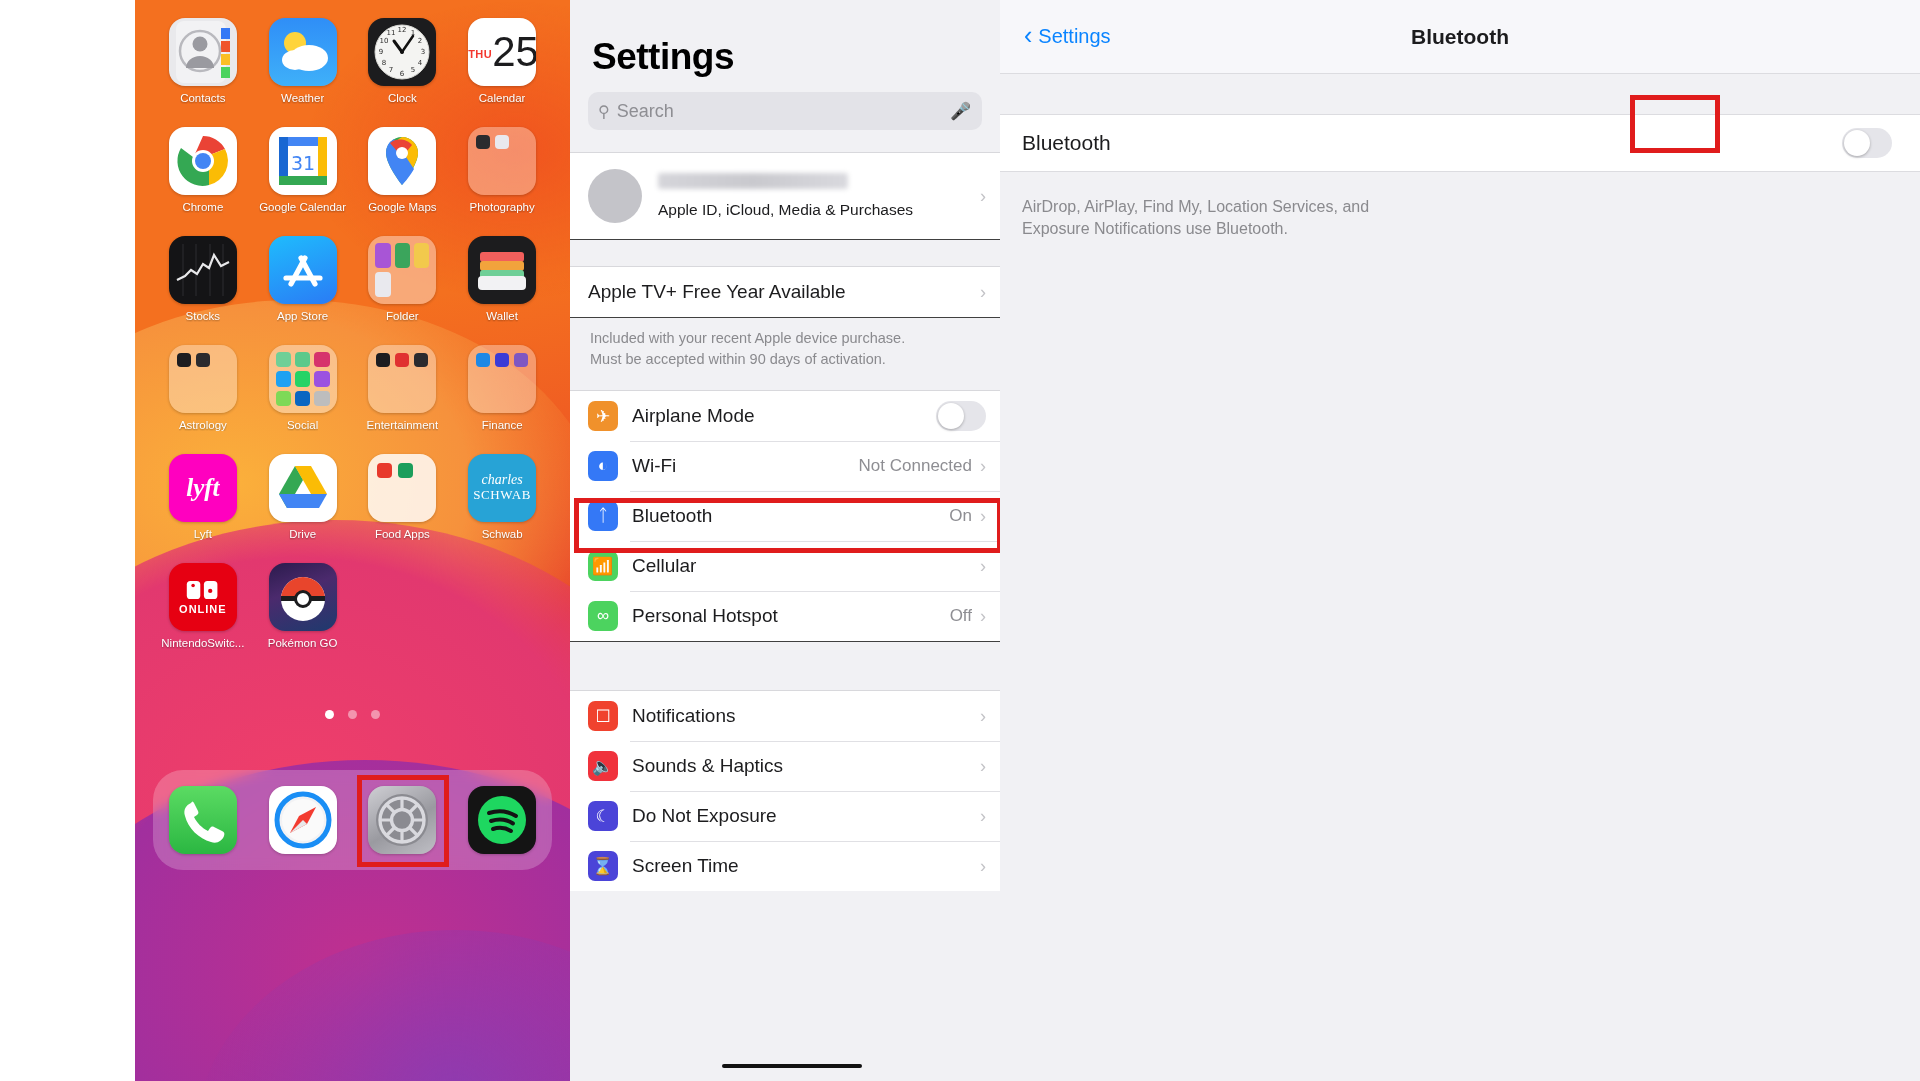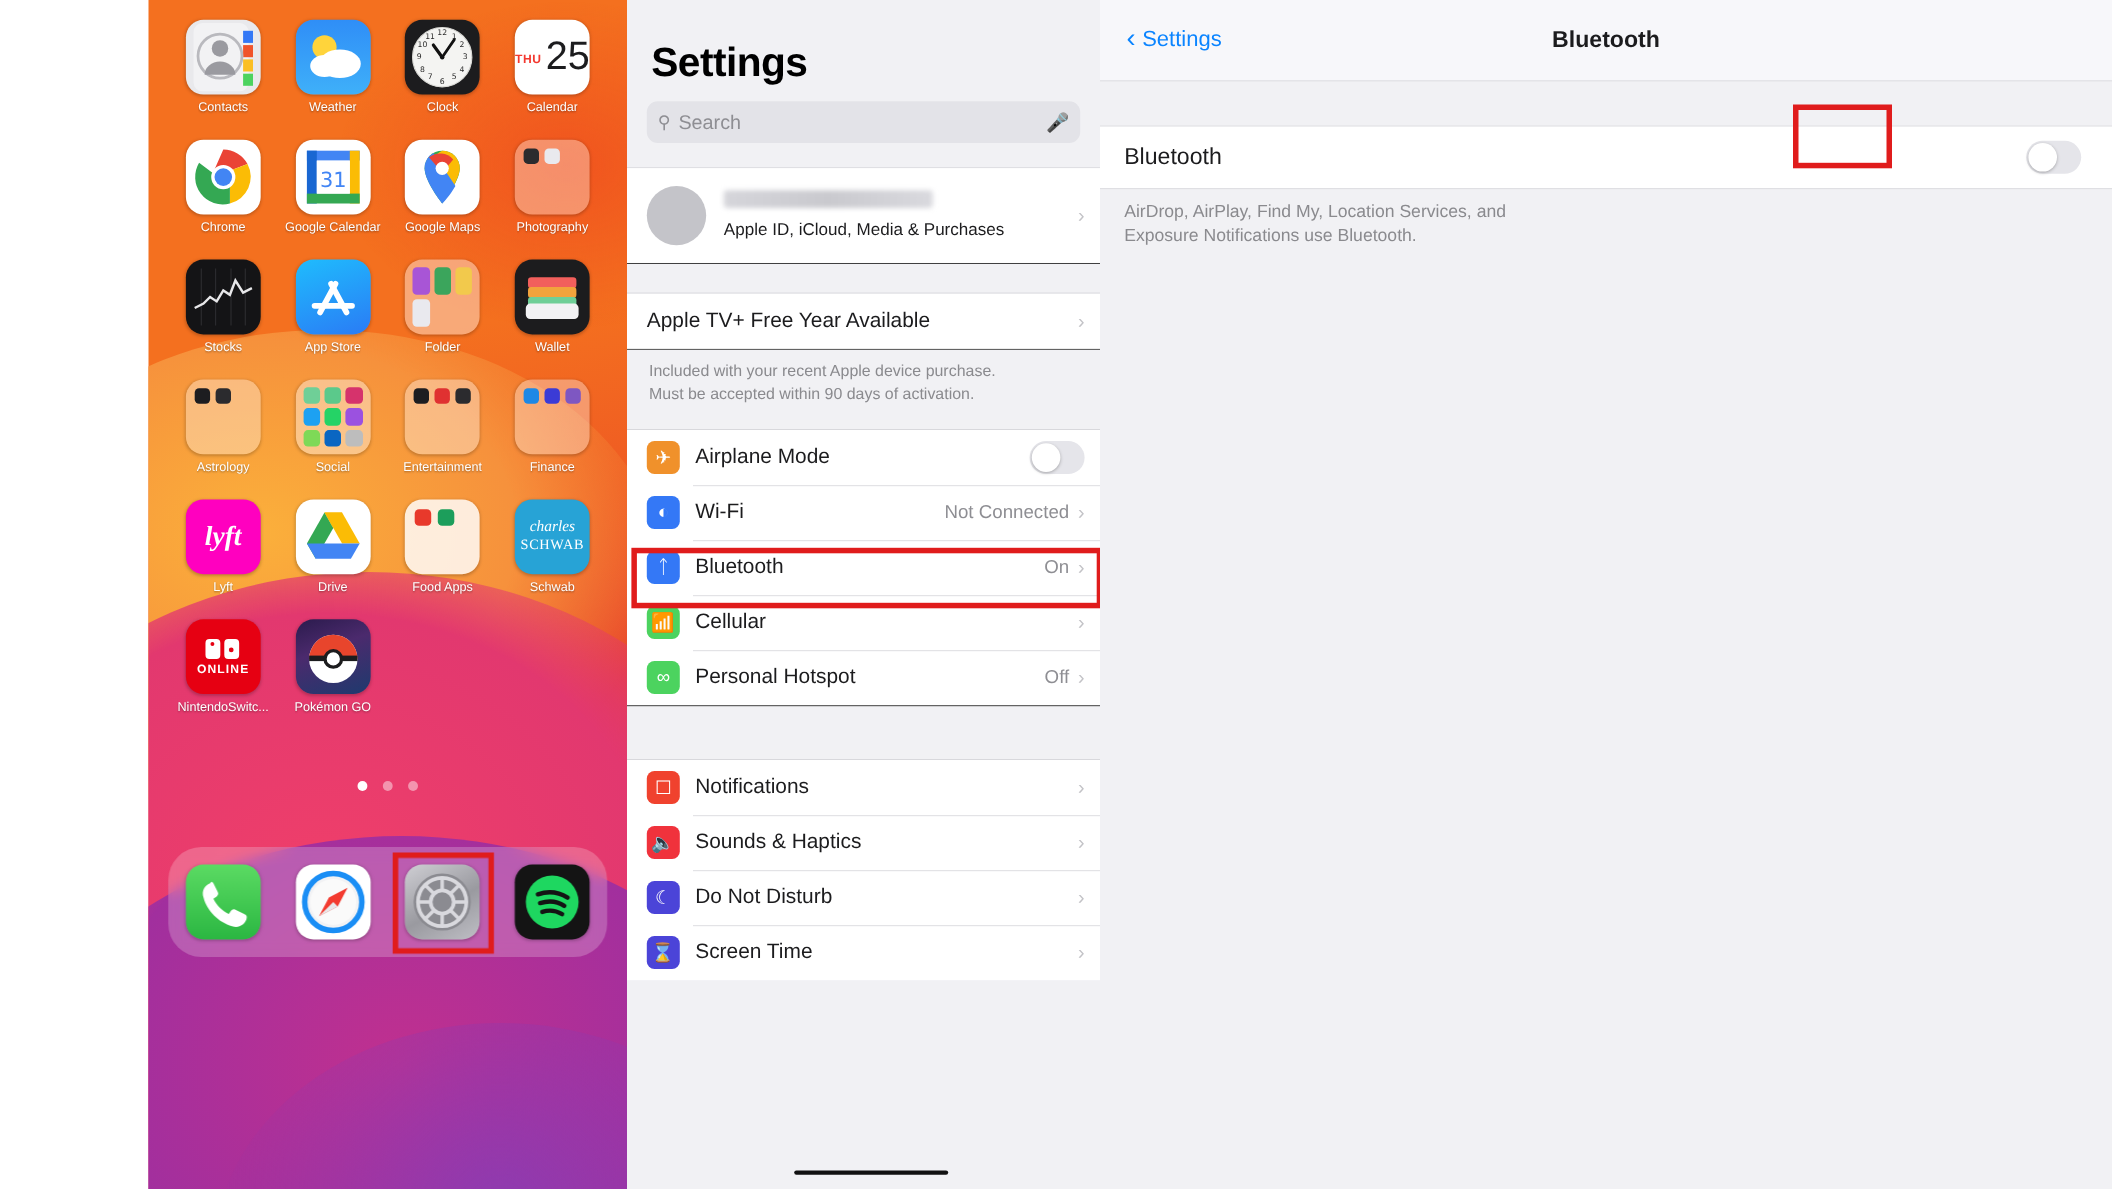--- a/index.html
+++ b/index.html
@@ -102,21 +102,21 @@
   
   .bt { flex: 1; height: 1081px; background: #f1f1f4; position: relative; overflow: hidden; }
   .bt-nav { height: 74px; background: #f7f7fa; display: flex; align-items: center; padding: 0 24px;
             position: relative; border-bottom: 1px solid #dcdce0; }
   .bt-back { display: flex; align-items: center; gap: 6px; color: #0a84ff; font-size: 20px; }
   .bt-back .bchev { font-size: 25px; line-height: 1; margin-top: -2px; }
   .bt-title { position: absolute; left: 0; right: 0; text-align: center; font-size: 21px; font-weight: bold; color: #1c1c1e; }
   .bt-card { background: #fff; margin-top: 40px; display: flex; align-items: center;
              padding: 0 28px 0 22px; min-height: 58px; border-top: 1px solid #dcdce0; border-bottom: 1px solid #dcdce0; }
   .bt-card .lbl { flex: 1; font-size: 21px; color: #1c1c1e; }
-  .bt-note { font-size: 16px; color: #8a8a8e; line-height: 1.4; padding: 10px 24px 0 22px; max-width: 480px; }
+  .bt-note { font-size: 16px; color: #8a8a8e; line-height: 1.4; padding: 24px 24px 0 22px; max-width: 480px; }
 </style>
 </head>
 <body>
 
 <div id="root">
 
   <div class="gutter-left"></div>
 
   <div class="home">
     <div class="wall-blob wb5"></div>
@@ -177,21 +177,21 @@
             <line x1="34" y1="34" x2="45" y2="18" stroke="#111" stroke-width="2.5" stroke-linecap="round"></line>
             <circle cx="34" cy="34" r="2" fill="#111"></circle>
           </svg>
         </div>
         <div class="caption">Clock</div>
       </div>
 
       <div class="app">
         <div class="tile" style="background:#fff;display:flex;flex-direction:row;align-items:center;justify-content:space-between;">
           <div style="font-size:11px;font-weight:bold;color:#f3382f;letter-spacing:.5px;margin-top:4px;">THU</div>
-          <div style="font-size:36px;font-weight:300;color:#1c1c1e;line-height:.95;margin-top:-1px;">25</div>
+          <div style="font-size:42px;font-weight:300;color:#1c1c1e;line-height:.95;margin-top:-1px;">25</div>
         </div>
         <div class="caption">Calendar</div>
       </div>
 
 
       <div class="app">
         <div class="tile" style="background:#fff;">
           <svg viewBox="0 0 68 68" width="68" height="68">
             <circle cx="34" cy="34" r="25" fill="#fff"></circle>
             <path d="M34 9 A25 25 0 0 1 56 22 L38 29 A9 9 0 0 0 26 27 Z" fill="#ea4335"></path>
@@ -527,21 +527,21 @@
         <span class="row-label">Notifications</span>
         <span class="chev">›</span>
       </div>
       <div class="row">
         <span class="ricon" style="background:#f0323c;">🔈</span>
         <span class="row-label">Sounds &amp; Haptics</span>
         <span class="chev">›</span>
       </div>
       <div class="row">
         <span class="ricon" style="background:#4b44d8;">☾</span>
-        <span class="row-label">Do Not Disturb</span>
+        <span class="row-label">Do Not Exposure</span>
         <span class="chev">›</span>
       </div>
       <div class="row">
         <span class="ricon" style="background:#4b44d8;">⌛</span>
         <span class="row-label">Screen Time</span>
         <span class="chev">›</span>
       </div>
     </div>
 
     <div class="scribble" style="left:152px; top:1064px; width:140px;"></div>

